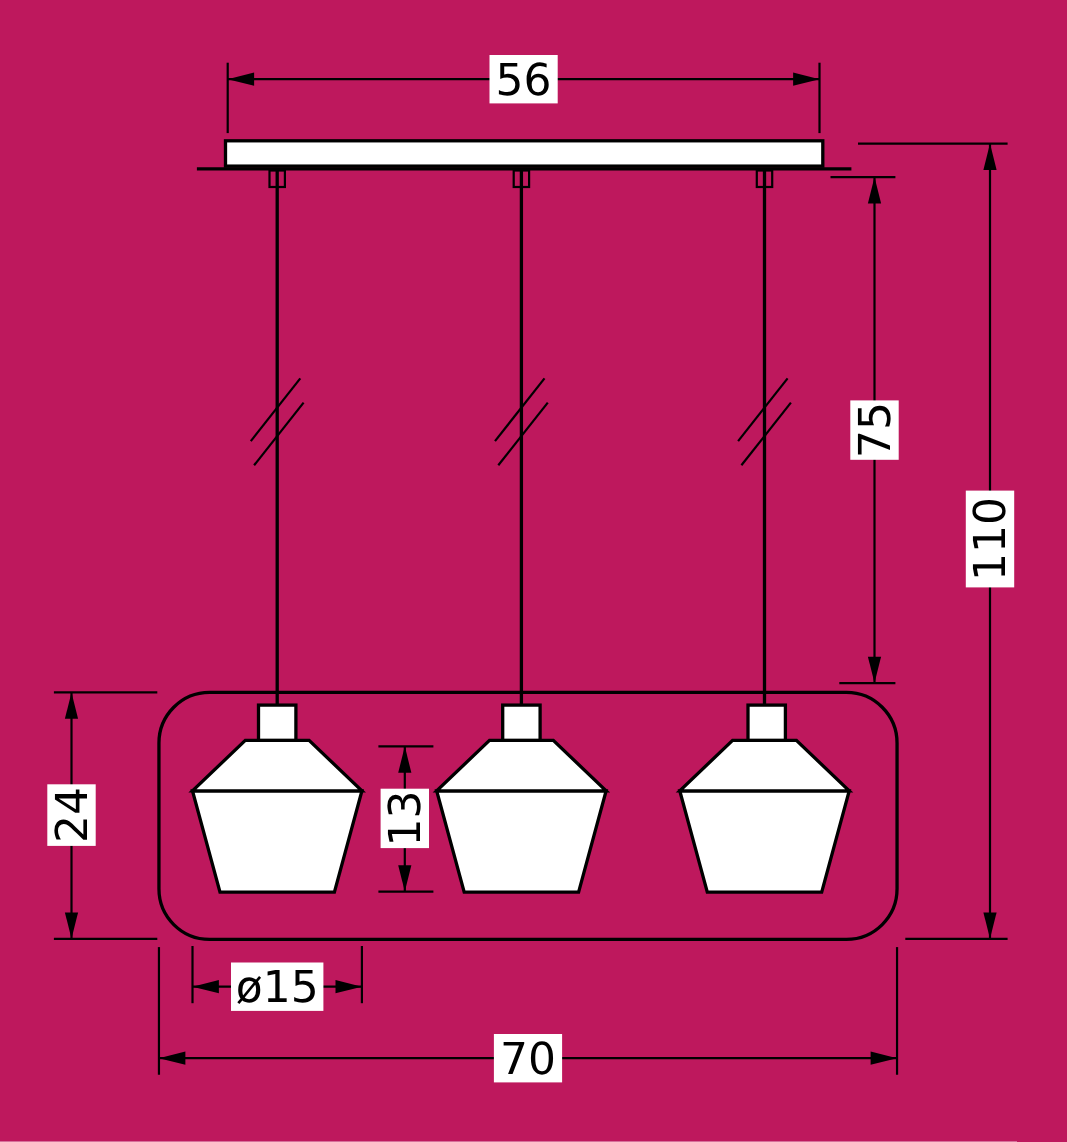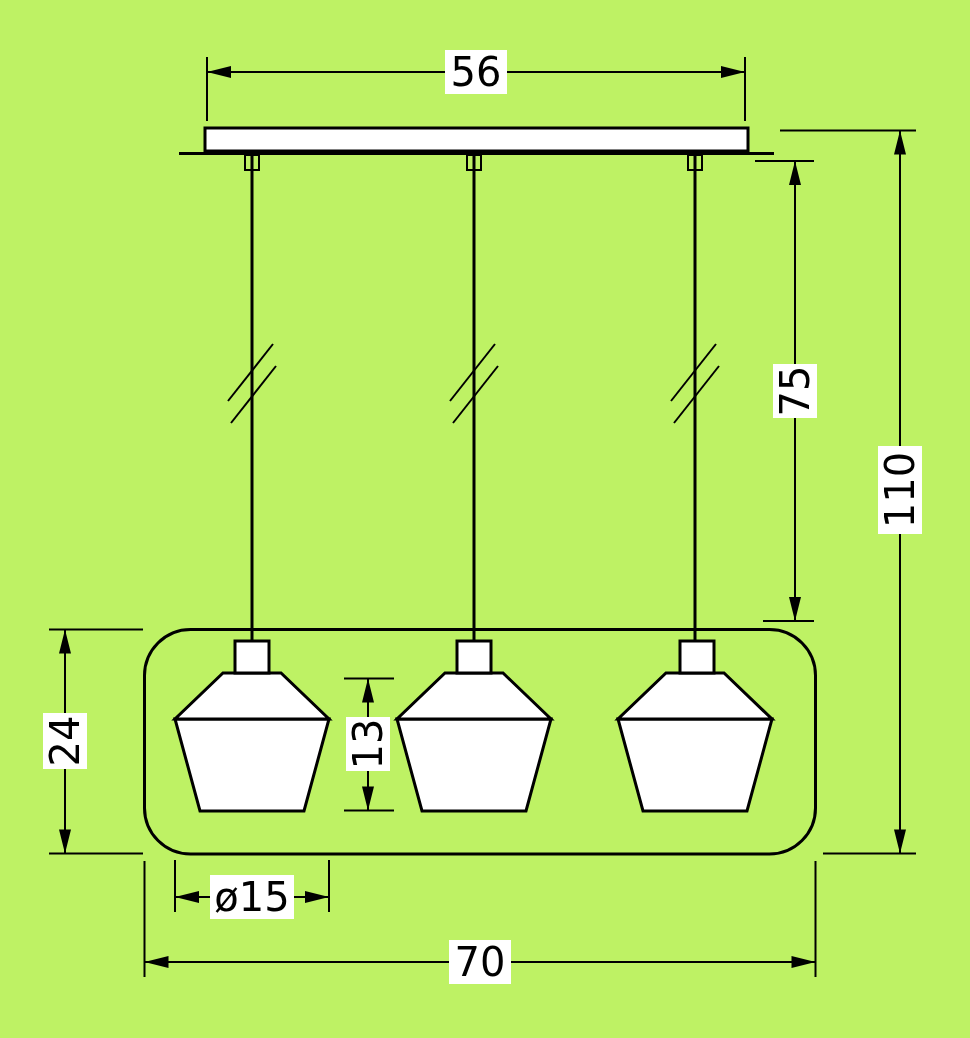--- a/index.html
+++ b/index.html
@@ -4,21 +4,21 @@
 <style>
   html, body {
     margin: 0;
     padding: 0;
     background: #ffffff;
   }
   .stage {
     position: relative;
     width: 970px;
     height: 1038px;
-    background: #bef264;
+    background: #be185d;
     overflow: hidden;
   }
   svg {
     display: block;
   }
   .dim-text {
     font-family: "DejaVu Sans", "Liberation Sans", sans-serif;
     font-size: 40px;
     fill: #000000;
   }

